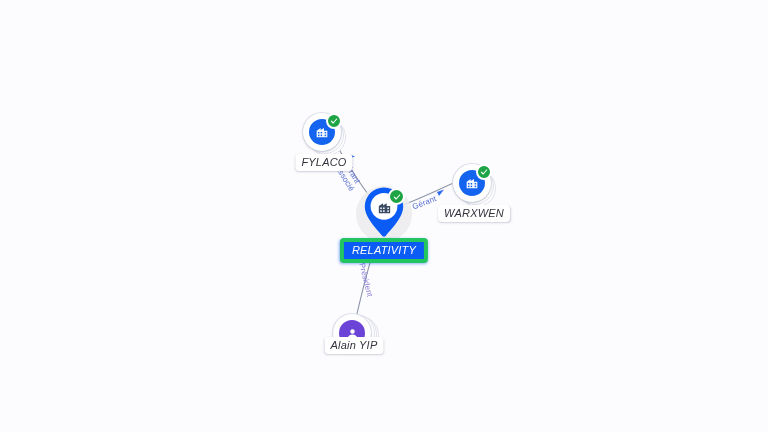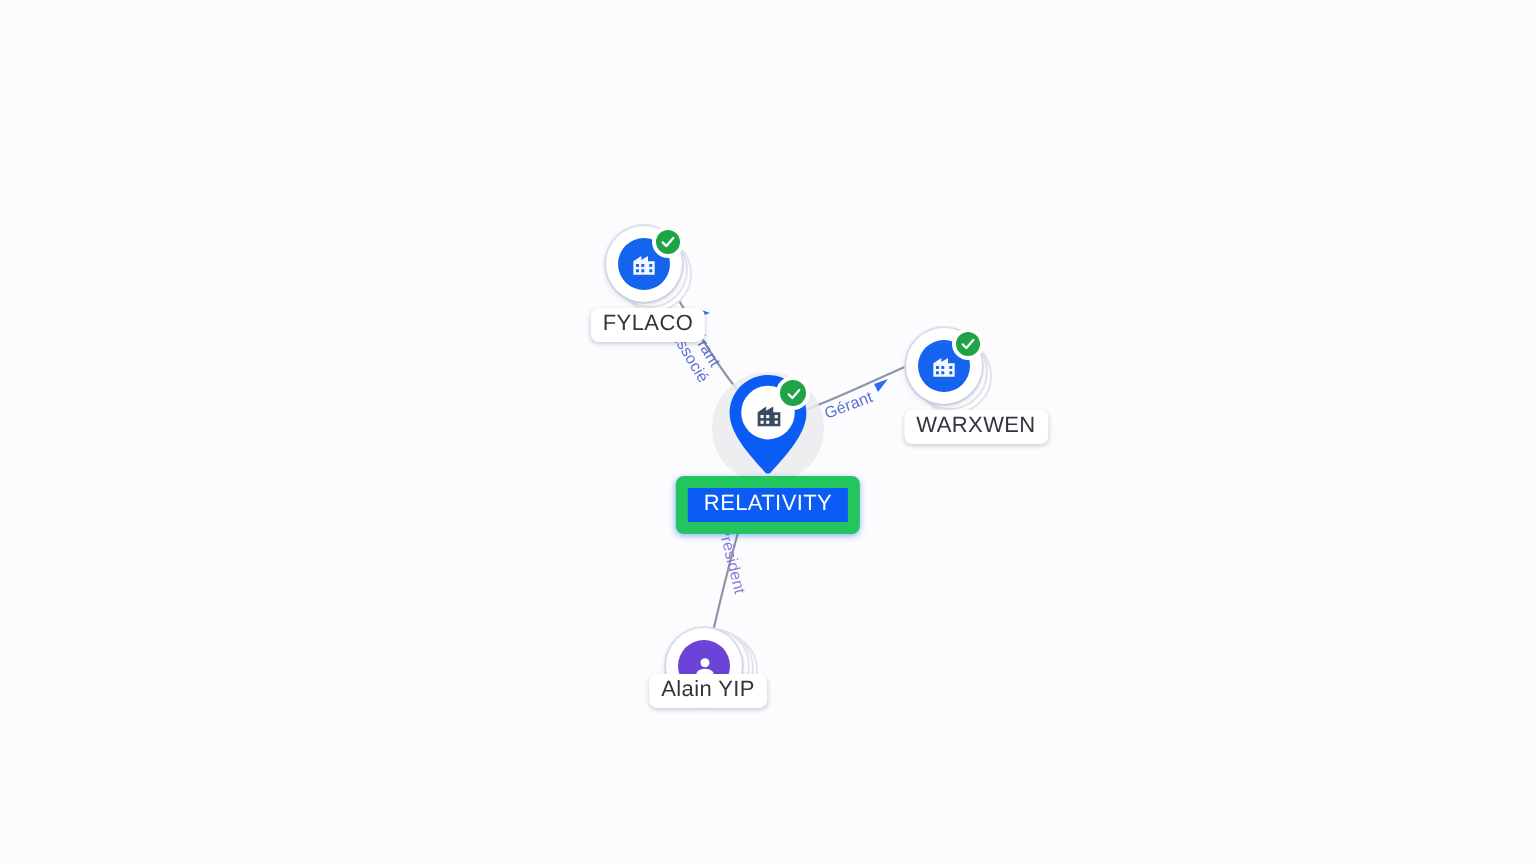--- a/index.html
+++ b/index.html
@@ -72,26 +72,27 @@
     white-space: nowrap;
     background: #ffffff;
     border-radius: 4px;
     padding: 2px 6px 3px 6px;
     font-size: 11px;
     color: #33343d;
     letter-spacing: 0.2px;
     box-shadow: 0 1px 2px rgba(40,50,90,0.22);
     transform: translateX(-50%);
     line-height: 12px;
+    font-style: italic;
   }
   .node-label.selected {
     background: #0b5bf5;
     color: #ffffff;
     box-shadow: 0 1px 3px rgba(11,91,245,0.45);
-    border: 6px solid #22c55e;
+    border: 4px solid #22c55e;
     padding: 2px 8px 3px 8px;
   }
 
   
   .halo {
     position: absolute;
     border-radius: 50%;
     background: #ebebef;
     opacity: .85;
   }
@@ -187,21 +188,21 @@
           <rect x="10" y="16" width="2.2" height="2.2" fill="#1464f0"></rect>
           <rect x="16" y="16" width="2.2" height="2.2" fill="#1464f0"></rect>
         </svg>
       </div>
       <div class="badge-check" style="right:-1px; top:0px; width:12px; height:12px;">
         <svg width="8" height="8" viewBox="0 0 24 24" aria-hidden="true">
           <path d="M4 12.5 L9.5 18 L20 6" fill="none" stroke="#ffffff" stroke-width="3.4" stroke-linecap="round" stroke-linejoin="round"></path>
         </svg>
       </div>
     </div>
-    <div class="node-label" style="left:14px; top:22px;">WARXWEN</div>
+    <div class="node-label" style="left:0px; top:22px;">WARXWEN</div>
   </div>
 
   <div class="node" style="left:354px; top:333px;">
     <div class="node-stack" style="left:-13px; top:-17px; width:36px; height:36px;"></div>
     <div class="node-stack" style="left:-15px; top:-18px; width:36px; height:36px;"></div>
     <div class="node-stack" style="left:-17px; top:-19px; width:36px; height:36px;"></div>
     <div class="node-disc" style="left:-21px; top:-19px; width:38px; height:38px;">
       <div class="icon-circle" style="width:26px; height:26px; background:#6b43d6;">
         <svg width="15" height="15" viewBox="0 0 24 24" aria-hidden="true">
           <circle cx="12" cy="8.6" r="3.6" fill="#ffffff"></circle>

